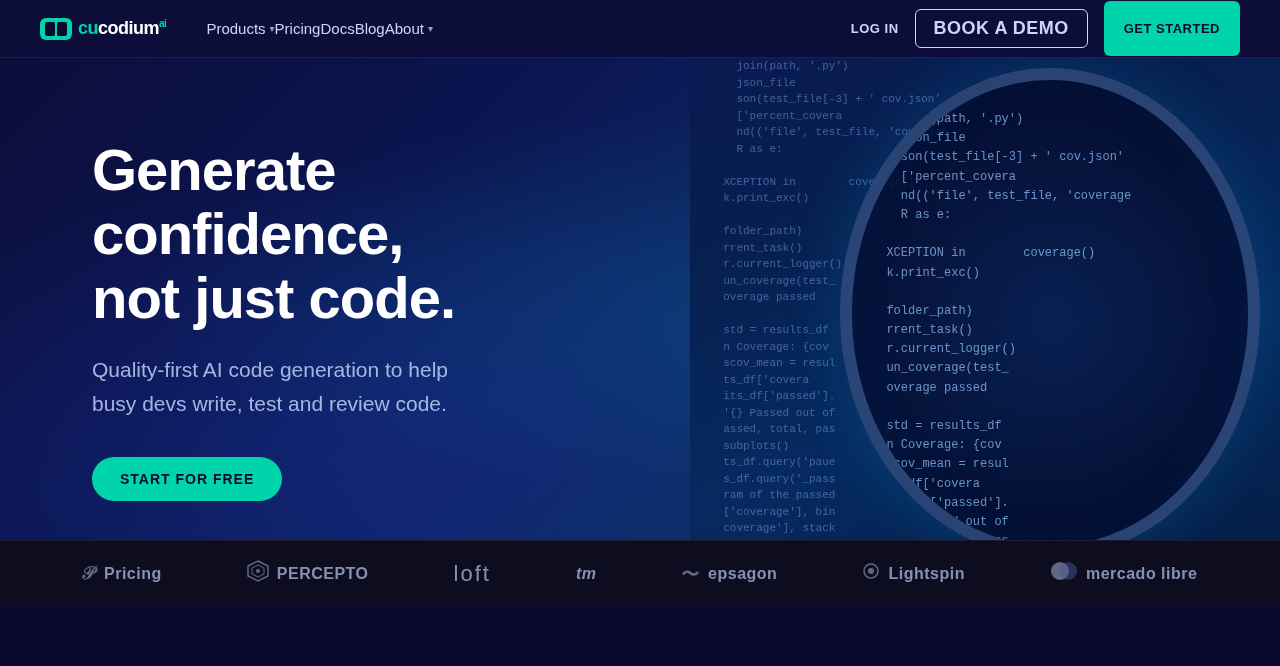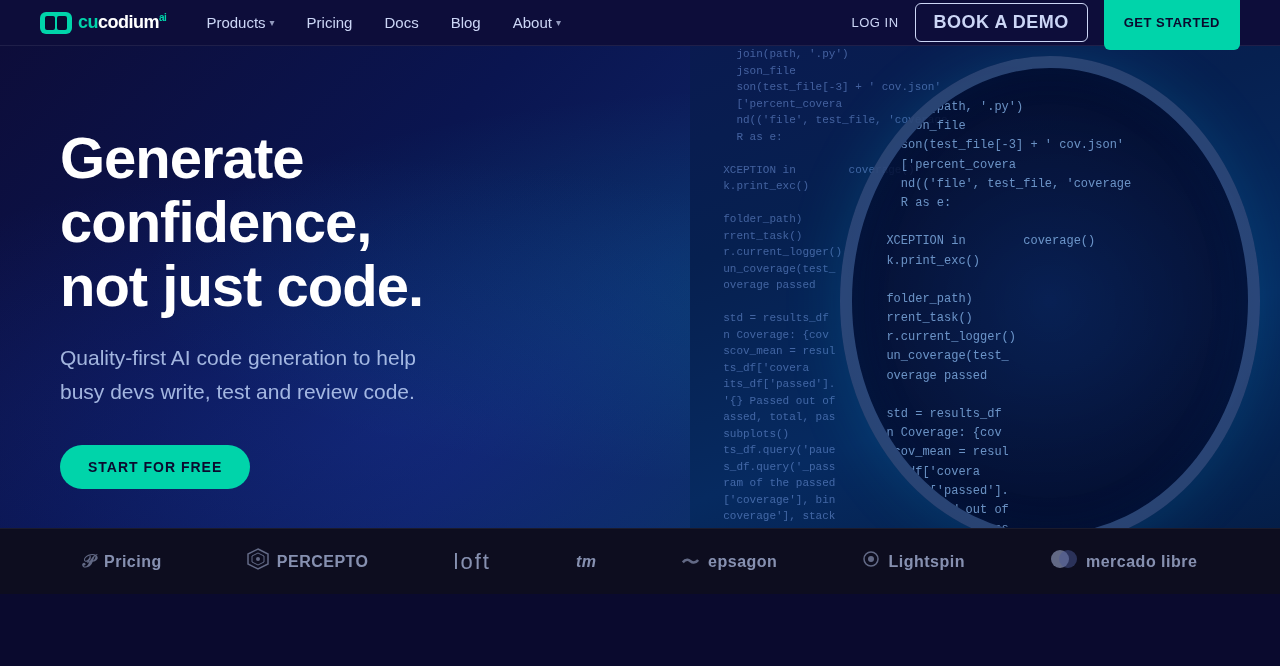--- a/index.html
+++ b/index.html
@@ -3,21 +3,21 @@
   <meta charset="utf-8">
   <style>
     * { margin: 0; padding: 0; box-sizing: border-box; }
     body { font-family: -apple-system, BlinkMacSystemFont, 'Segoe UI', sans-serif; background: #0a0a2e; width: 1280px; height: 666px; overflow: hidden; }
 
     
     .navbar {
       display: flex;
       align-items: center;
       padding: 0 40px;
-      height: 46px;
+      height: 58px;
       background: #0d0d3a;
       border-bottom: 1px solid rgba(255,255,255,0.08);
       position: relative;
       z-index: 10;
     }
     .logo {
       display: flex;
       align-items: center;
       gap: 6px;
       margin-right: 40px;
@@ -40,21 +40,20 @@
       font-size: 18px;
       font-weight: 700;
       letter-spacing: -0.5px;
     }
     .logo-text span {
       color: #00d4aa;
     }
     .nav-links {
       display: flex;
       align-items: center;
-      gap: 32px;
       flex: 1;
     }
     .nav-item {
       color: #ccd6f6;
       font-size: 15px;
       font-weight: 500;
       cursor: pointer;
       display: flex;
       align-items: center;
       gap: 4px;
@@ -66,21 +65,21 @@
       opacity: 0.7;
     }
     .nav-actions {
       display: flex;
       align-items: center;
       gap: 16px;
     }
     .btn-login {
       color: #ccd6f6;
       font-size: 14px;
-      font-weight: 400;
+      font-weight: 700;
       cursor: pointer;
       letter-spacing: 0.5px;
       text-transform: uppercase;
       font-size: 13px;
     }
     .btn-demo {
       background: transparent;
       border: 1.5px solid #ccd6f6;
       color: #ccd6f6;
       padding: 8px 18px;
@@ -177,20 +176,21 @@
       border-radius: 10px;
       transform: rotate(45deg);
     }
 
     
     .hero-content {
       position: relative;
       z-index: 5;
       padding: 80px 0 0 60px;
       max-width: 560px;
+      margin-left: 32px;
     }
     .hero-title {
       font-size: 58px;
       font-weight: 800;
       color: #ffffff;
       line-height: 1.1;
       margin-bottom: 24px;
       letter-spacing: -1px;
     }
     .hero-subtitle {

